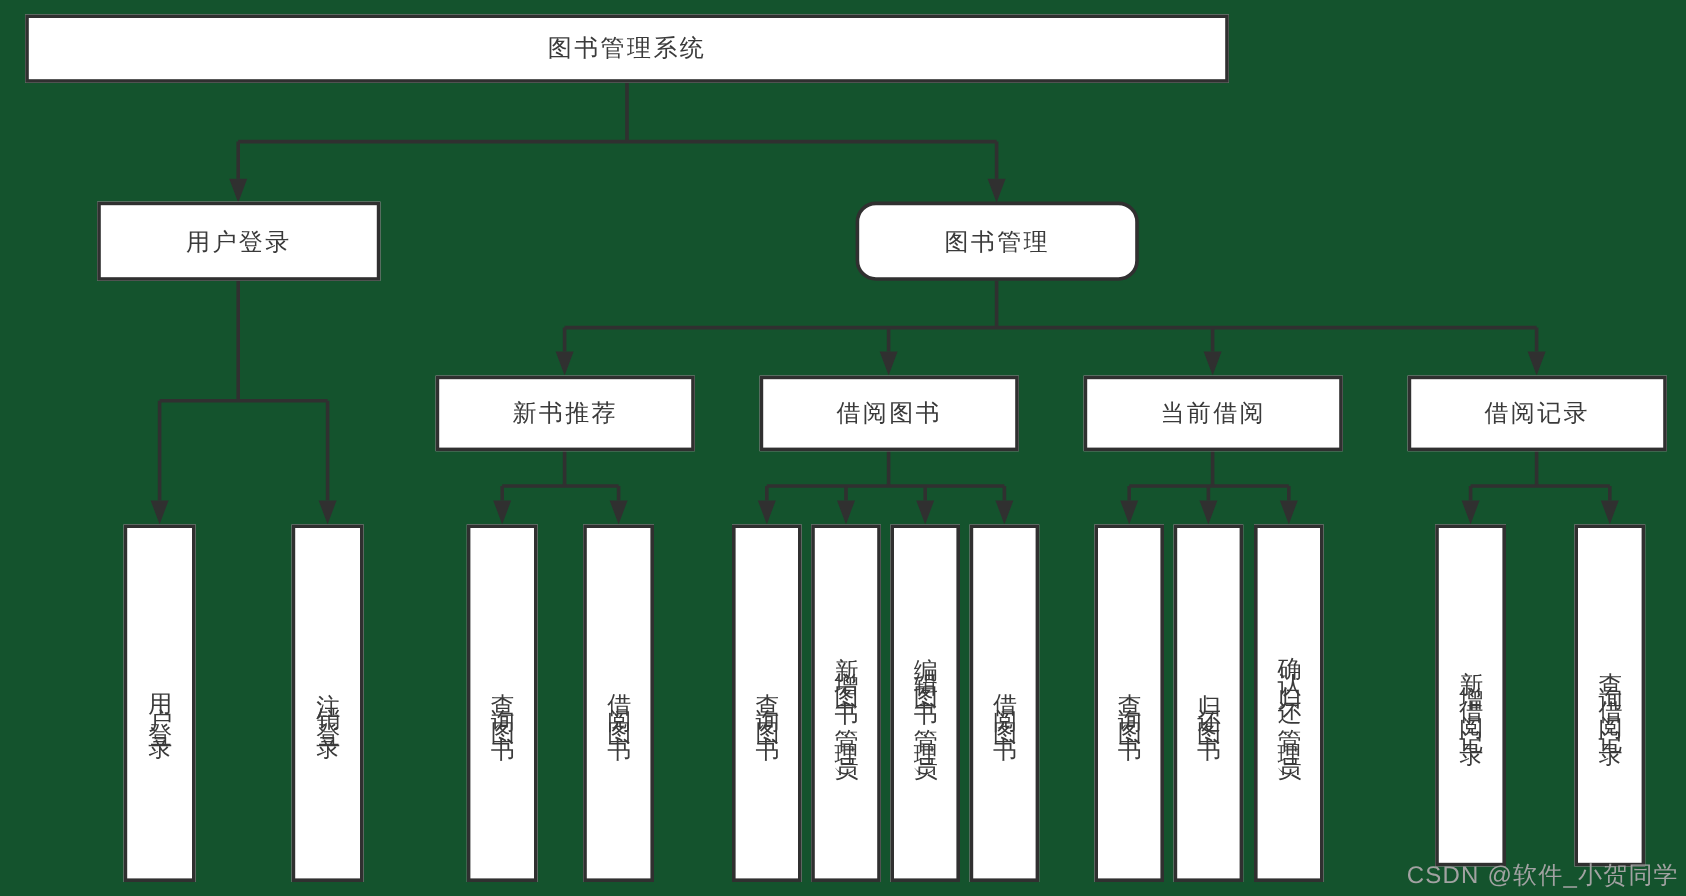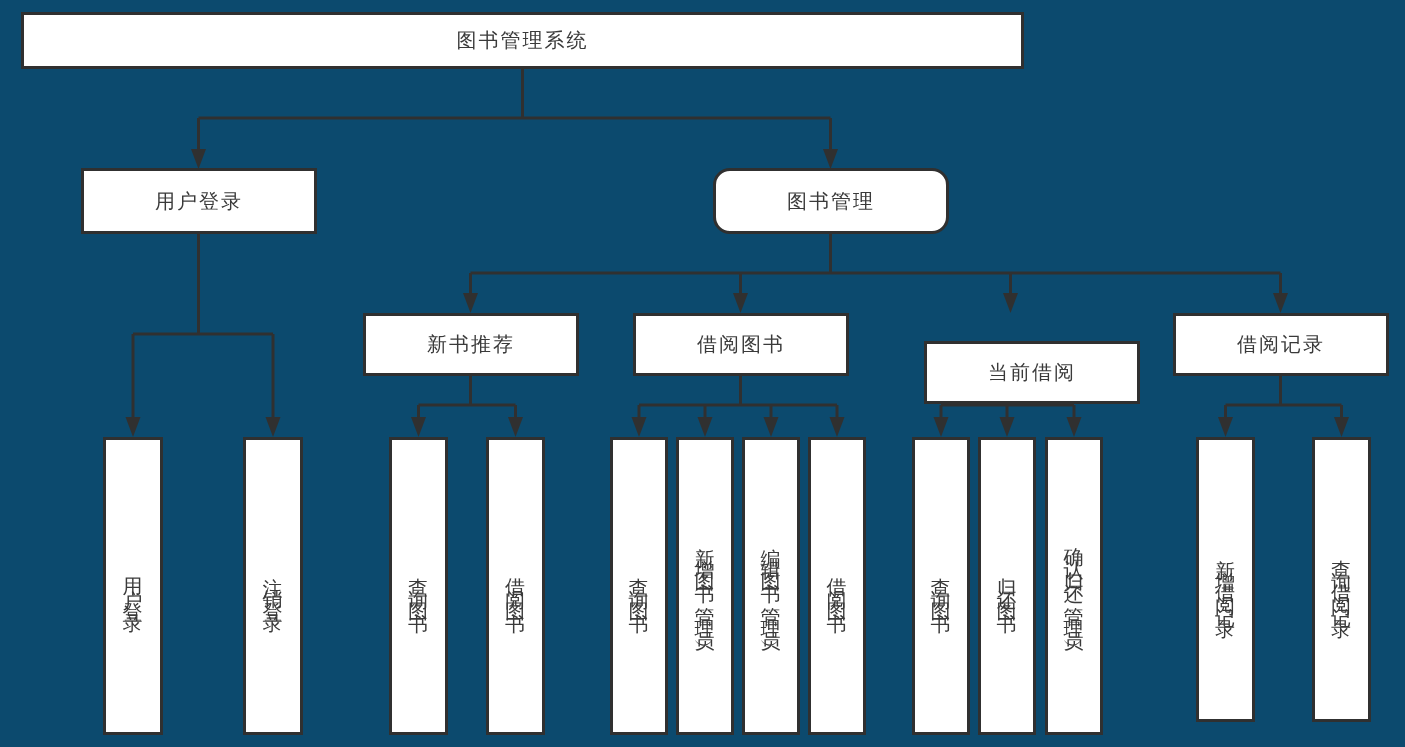--- a/index.html
+++ b/index.html
@@ -1,21 +1,21 @@
 <!DOCTYPE html>
 <html><head>
 <meta charset="utf-8">
 <style>
   html, body { margin: 0; padding: 0; background: #ffffff; }
   body { font-family: "Liberation Sans", "DejaVu Sans", sans-serif; }
   .canvas {
     position: relative;
     width: 1405px;
     height: 747px;
-    background: #0c4a6e;
+    background: #14532d;
     overflow: hidden;
   }
   .wires {
     position: absolute;
     left: 0; top: 0;
     width: 1405px; height: 747px;
   }
   .box {
     position: absolute;
     background: #ffffff;
@@ -26,21 +26,21 @@
     justify-content: center;
     color: #3a3a3a;
   }
   .h-label { font-size: 20px; letter-spacing: 2px; white-space: nowrap; }
   .root-box  { left: 21px;  top: 12px;  width: 1003px; height: 57px; }
   .l2-a      { left: 81px;  top: 168px; width: 236px;  height: 66px; }
   .l2-b      { left: 713px; top: 168px; width: 236px;  height: 66px; border-radius: 17px; }
   .l3        { top: 313px; height: 63px; width: 216px; }
   .l3-1 { left: 363px; }
   .l3-2 { left: 633px; }
-  .l3-3 { left: 924px; margin-top: 28px; }
+  .l3-3 { left: 903px; }
   .l3-4 { left: 1173px; }
   .leaf { top: 437px; height: 298px; width: 60px; }
   .leaf .v-text {
     writing-mode: vertical-rl;
     text-orientation: mixed;
     font-size: 20px;
     letter-spacing: 12px;
     line-height: 1;
     color: #3a3a3a;
   }
@@ -173,14 +173,15 @@
     <span class="v-text">确认归还（管理员）</span>
   </div>
 
   <div class="box leaf leaf-e1">
     <span class="v-text">新增借阅记录</span>
   </div>
   <div class="box leaf leaf-e2">
     <span class="v-text">查询借阅记录</span>
   </div>
 
+  <div class="watermark">CSDN @软件_小贺同学</div>
 
 </div>
 
 </body></html>

